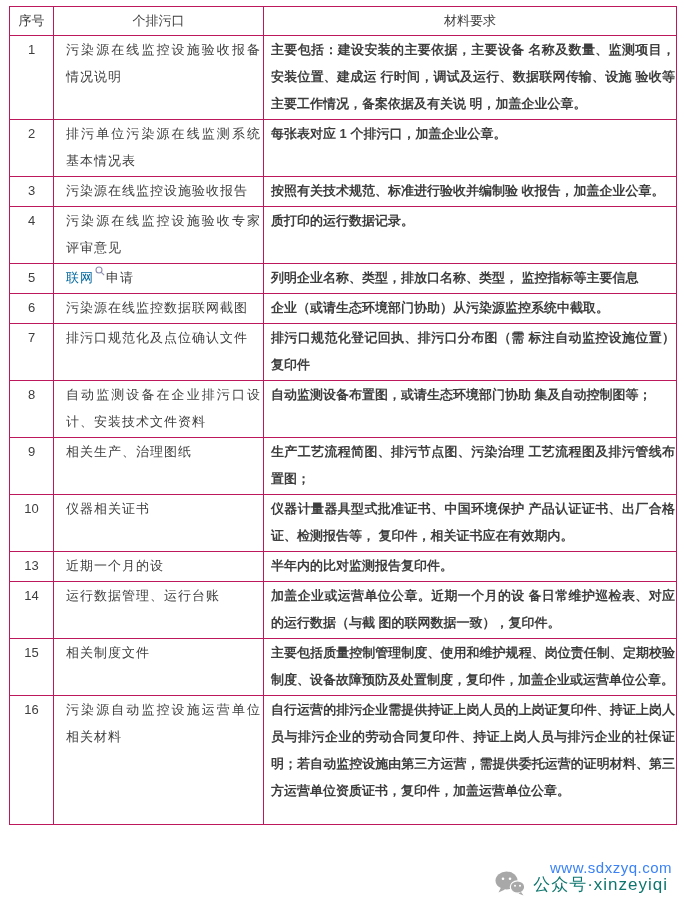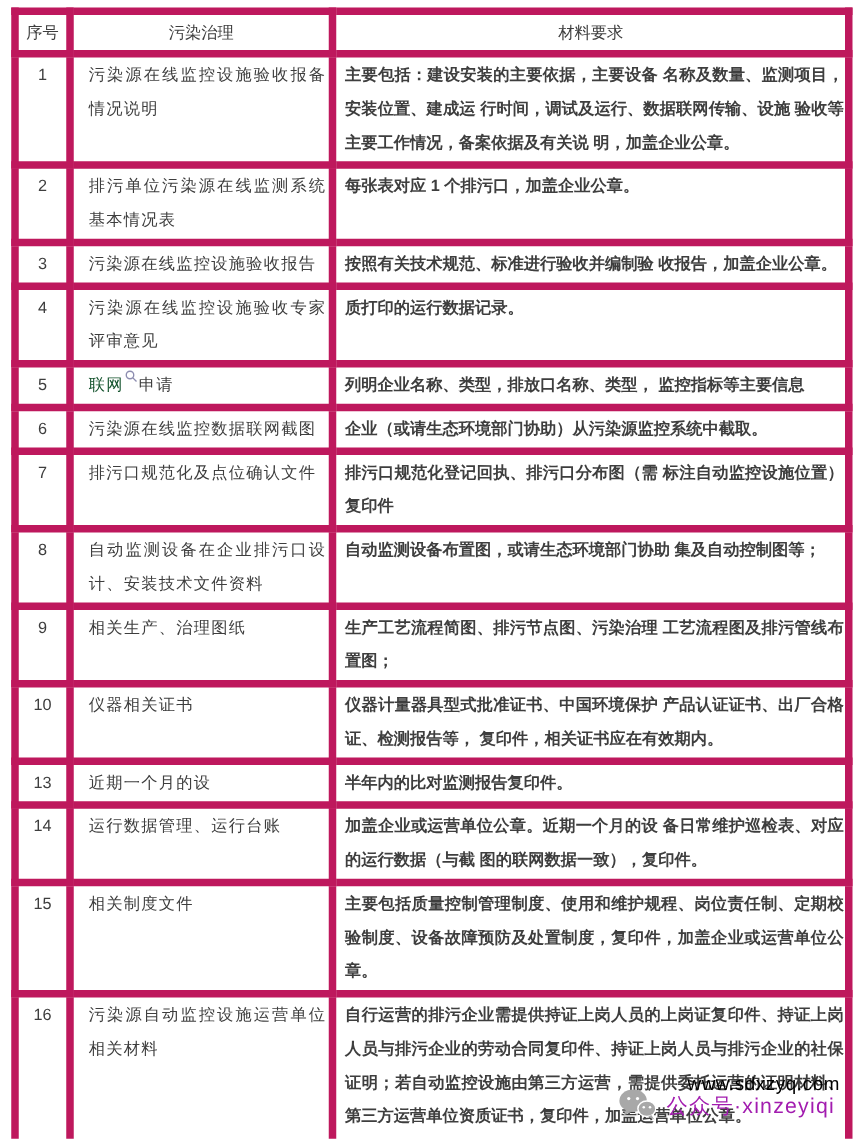--- a/index.html
+++ b/index.html
@@ -25,21 +25,21 @@
     top: 6px;
     width: 667px;
     border-collapse: collapse;
     table-layout: fixed;
   }
   table.materials col.c-no   { width: 44px;  }
   table.materials col.c-name { width: 210px; }
   table.materials col.c-req  { width: 413px; }
   table.materials th,
   table.materials td {
-    border: 6px solid #be185d;
+    border: 1px solid #be185d;
     font-size: 13px;
     color: #3e3e3e;
     vertical-align: top;
     line-height: 27px;
     background: #ffffff;
     word-break: break-all;
   }
   table.materials th {
     font-weight: normal;
     text-align: center;
@@ -58,21 +58,21 @@
   }
   td.req {
     padding: 0 1px 2px 7px;
     text-align: justify;
     font-weight: bold;
   }
   td.req-last {
     padding-bottom: 20px;
   }
   .link {
-    color: #14532d;
+    color: #0369a1;
     cursor: pointer;
   }
   .sup-icon {
     display: inline-block;
     vertical-align: 6px;
     margin: 0 1px 0 1px;
     color: #8d8db0;
     line-height: 0;
   }
   .watermark {
@@ -84,47 +84,47 @@
     white-space: nowrap;
   }
   .wm-icon {
     display: inline-block;
     vertical-align: -6px;
     margin-right: 8px;
     line-height: 0;
   }
   .wm-text {
     font-size: 17px;
-    color: #a21caf;
+    color: #0f766e;
     letter-spacing: 1px;
   }
   .wm-url {
     position: absolute;
     right: -4px;
     top: -12px;
     font-size: 15px;
-    color: #000000;
+    color: #3b82f6;
     letter-spacing: 0.5px;
   }
 </style>
 </head>
 <body>
 
 <div class="page">
 
   <table class="materials">
     <colgroup>
       <col class="c-no">
         <col class="c-name">
         <col class="c-req">
     </colgroup>
     <tbody>
         <tr>
       <th>序号</th>
-      <th>污染治理</th>
+      <th>个排污口</th>
       <th>材料要求</th>
     </tr>
 
     <tr>
       <td class="no">1</td>
       <td class="name">污染源在线监控设施验收报备情况说明</td>
       <td class="req">主要包括：建设安装的主要依据，主要设备 名称及数量、监测项目，安装位置、建成运 行时间，调试及运行、数据联网传输、设施 验收等主要工作情况，备案依据及有关说 明，加盖企业公章。</td>
     </tr>
 
     <tr>

